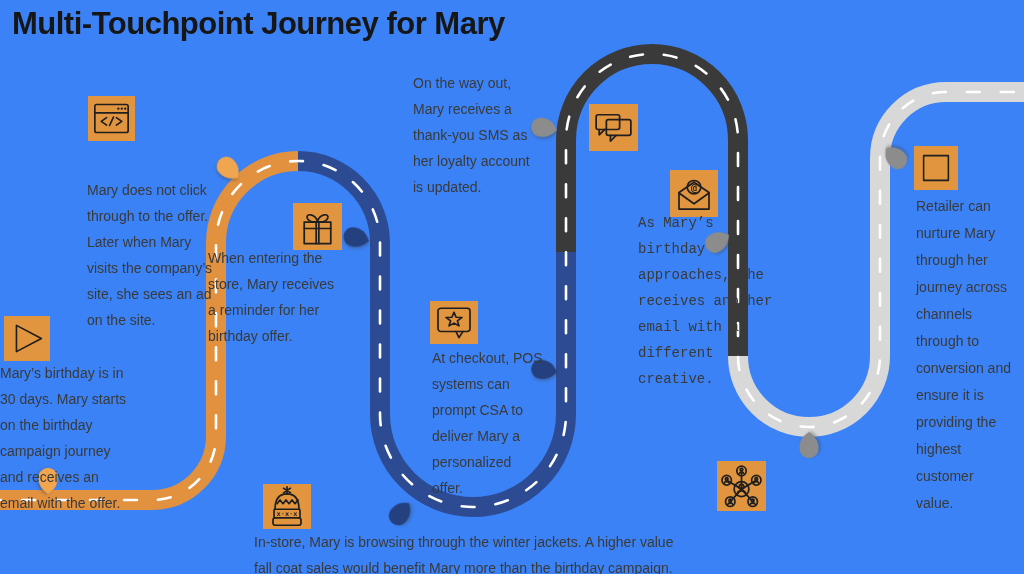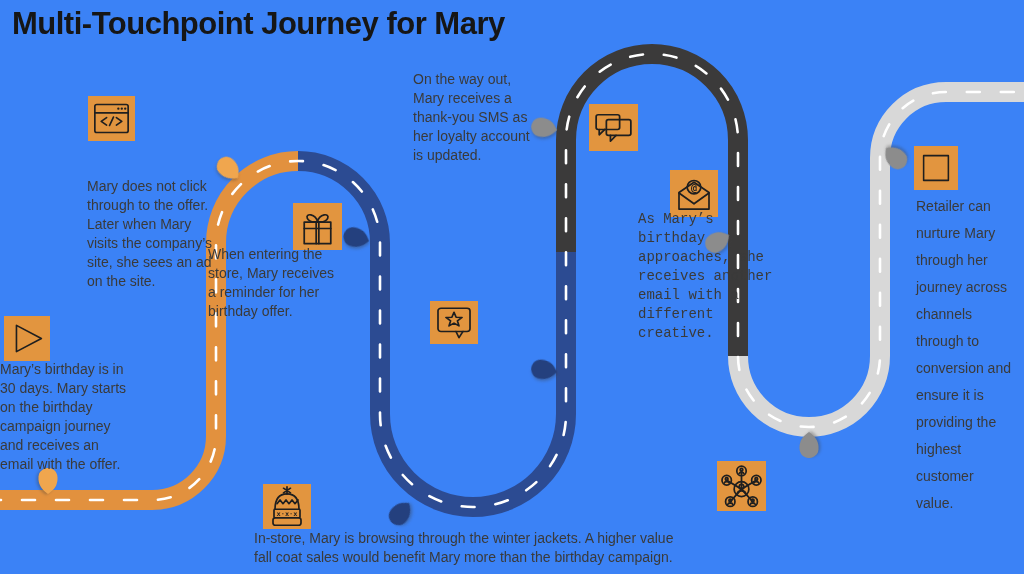--- a/index.html
+++ b/index.html
@@ -15,21 +15,21 @@
   .road-svg { position:absolute; left:0; top:0; width:1024px; height:574px; }
   .road { fill:none; stroke-width:20; stroke-linecap:butt; }
   .dash { fill:none; stroke-width:2.6; stroke-linecap:round; }
   .pin  { filter:drop-shadow(1px 2px 1.5px rgba(60,60,60,0.35)); }
   .icon { position:absolute; }
   .icon svg { width:100%; height:100%; display:block; }
   .glyph { fill:none; stroke:#1f1f1f; stroke-width:1.7; stroke-linejoin:round; stroke-linecap:round; }
   .glyph-fill { fill:#1f1f1f; stroke:none; }
   .glyph-text { fill:#1f1f1f; stroke:none; font-family:"DejaVu Sans Mono", monospace; font-weight:bold; }
   .tp-text {
-    position:absolute; color:#3a3a3a; font-size:14px; line-height:19px;
+    position:absolute; color:#3a3a3a; font-size:14px; line-height:26px;
     white-space:pre-line;
   }
   #tp0 { left:0px;   top:360px; width:164px; }
   #tp1 { left:87px;  top:129px; width:155px;margin-top:48px; }
   #tp2 { left:208px; top:245px; width:160px; text-align:left; }
   #tp3 { left:254px; top:529px; width:460px; }
   #tp4 { left:432px; top:345px; width:125px; }
   #tp5 { left:413px; top:70px;  width:142px; }
   #tp6 { left:638px; top:210px; width:135px;font-family:Liberation Mono, monospace; }
   #tp7 { left:770px; top:459px; width:215px; }
@@ -197,20 +197,26 @@
 Later when Mary
 visits the company’s
 site, she sees an ad
 on the site.</div>
   <div class="tp-text" id="tp2">When entering the
 store, Mary receives
 a reminder for her
 birthday offer.</div>
   <div class="tp-text" id="tp3">In-store, Mary is browsing through the winter jackets. A higher value
 fall coat sales would benefit Mary more than the birthday campaign.</div>
+  <div class="tp-text" id="tp4">At checkout, POS
+systems can
+prompt CSA to
+deliver Mary a
+personalized
+offer.</div>
   <div class="tp-text" id="tp5">On the way out,
 Mary receives a
 thank-you SMS as
 her loyalty account
 is updated.</div>
   <div class="tp-text" id="tp6">As Mary’s birthday
 approaches, she
 receives another
 email with a
 different creative.</div>

